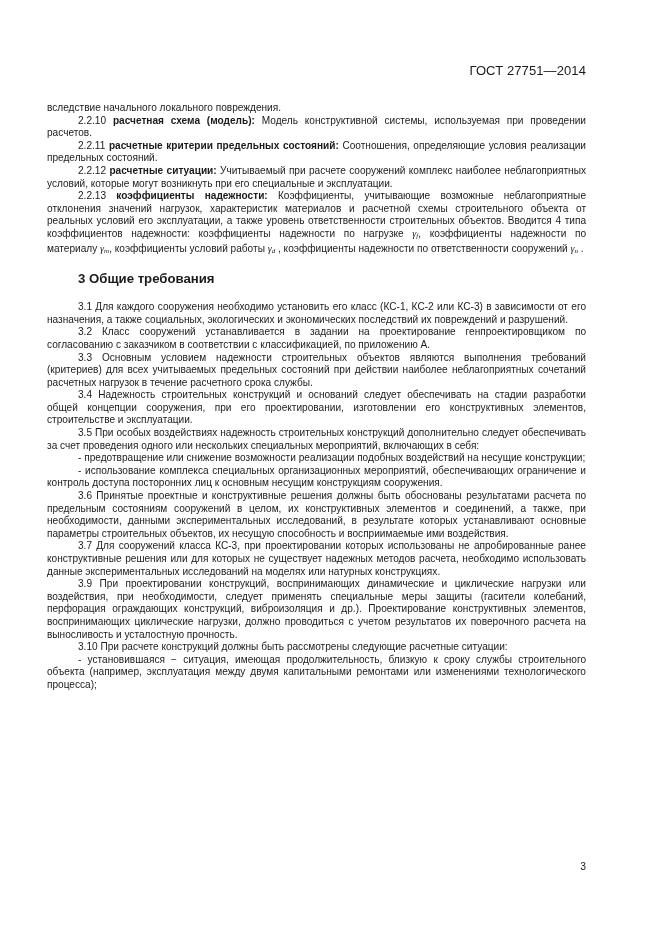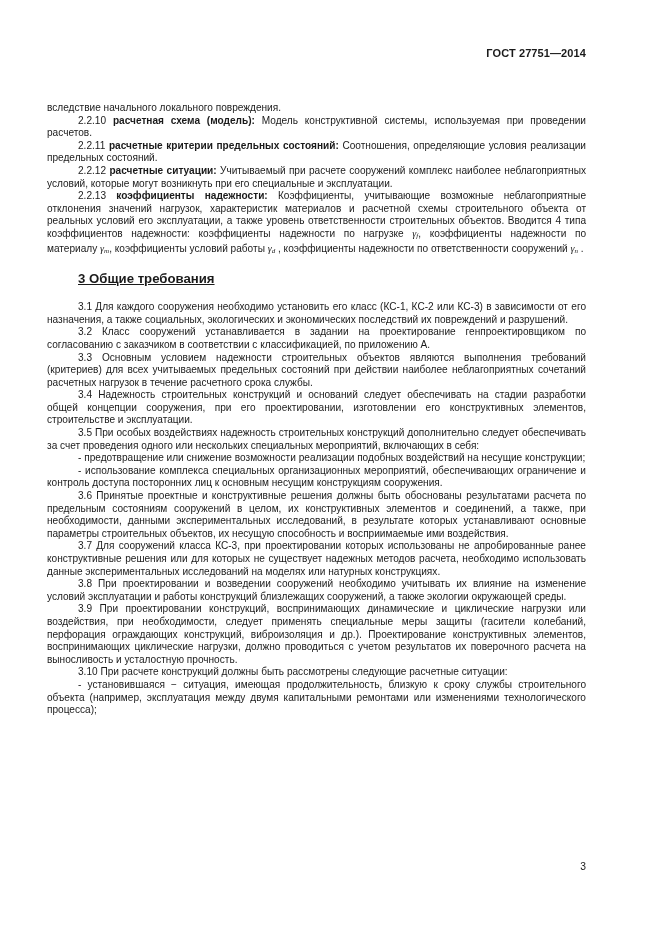--- a/index.html
+++ b/index.html
@@ -2,37 +2,36 @@
 <html><head>
 <meta charset="utf-8">
 <style>
   html, body { margin: 0; padding: 0; background: #ffffff; }
   body { width: 661px; height: 935px; position: relative; overflow: hidden; }
   .page {
     position: absolute; left: 0; top: 0; width: 661px; height: 935px;
     font-family: "Liberation Sans", sans-serif; color: #1a1a1a;
   }
   .header {
-    position: absolute; top: 47px; left: 47px; width: 539px; text-align: right;
-    font-weight: bold; font-size: 11px; letter-spacing: 0.1px;
+    position: absolute; top: 63px; left: 47px; width: 539px; text-align: right;
+    font-weight: normal; font-size: 13px; letter-spacing: 0.1px;
   }
   .body {
     position: absolute; top: 102px; left: 47px; width: 539px;
     font-size: 10.1px; line-height: 12.6px; text-align: justify;
     hyphens: manual;
   }
   .body p { margin: 0; text-indent: 31px; }
   .body p.noindent { text-indent: 0; }
   .body b { font-weight: bold; }
   .body i { font-style: italic; font-family: Liberation Serif, serif; }
   .body sub { font-size: 7px; vertical-align: -1px; }
   h2 {
     margin: 14px 0 14px 0; padding-left: 31px; font-size: 13.2px; font-weight: bold;
     line-height: 16px;
-    text-decoration: underline;
   }
   .pagenum {
     position: absolute; top: 861px; left: 547px; width: 39px; text-align: right;
     font-size: 10.3px;
   }
 </style>
 </head>
 <body>
 
 <div class="page">
@@ -54,20 +53,19 @@
 
     <p>3.1 Для каждого сооружения необходимо установить его класс (КС-1, КС-2 или КС-3) в зависи­мости от его назначения, а также социальных, экологических и экономических последствий их повре­ждений и разрушений.</p>
     <p>3.2 Класс сооружений устанавливается в задании на проектирование генпроектировщиком по согласованию с заказчиком в соответствии с классификацией, по приложению А.</p>
     <p>3.3 Основным условием надежности строительных объектов являются выполнения требований (критериев) для всех учитываемых предельных состояний при действии наиболее неблагоприятных сочетаний расчетных нагрузок в течение расчетного срока службы.</p>
     <p>3.4 Надежность строительных конструкций и оснований следует обеспечивать на стадии разра­ботки общей концепции сооружения, при его проектировании, изготовлении его конструктивных эле­ментов, строительстве и эксплуатации.</p>
     <p>3.5 При особых воздействиях надежность строительных конструкций дополнительно следует обеспечивать за счет проведения одного или нескольких специальных мероприятий, включающих в себя:</p>
     <p>- предотвращение или снижение возможности реализации подобных воздействий на несущие конструкции;</p>
     <p>- использование комплекса специальных организационных мероприятий, обеспечивающих ограничение и контроль доступа посторонних лиц к основным несущим конструкциям сооружения.</p>
     <p>3.6 Принятые проектные и конструктивные решения должны быть обоснованы результатами расчета по предельным состояниям сооружений в целом, их конструктивных элементов и соедине­ний, а также, при необходимости, данными экспериментальных исследований, в результате которых устанавливают основные параметры строительных объектов, их несущую способность и восприима­емые ими воздействия.</p>
     <p>3.7 Для сооружений класса КС-3, при проектировании которых использованы не апробирован­ные ранее конструктивные решения или для которых не существует надежных методов расчета, необходимо использовать данные экспериментальных исследований на моделях или натурных кон­струкциях.</p>
-    <p>3.8 При проектировании и возведении сооружений необходимо учитывать их влияние на изме­нение условий эксплуатации и работы конструкций близлежащих сооружений, а также экологии окру­жающей среды.</p>
     <p>3.9 При проектировании конструкций, воспринимающих динамические и циклические нагрузки или воздействия, при необходимости, следует применять специальные меры защиты (гасители коле­баний, перфорация ограждающих конструкций, виброизоляция и др.). Проектирование конструктив­ных элементов, воспринимающих циклические нагрузки, должно проводиться с учетом результатов их поверочного расчета на выносливость и усталостную прочность.</p>
     <p>3.10 При расчете конструкций должны быть рассмотрены следующие расчетные ситуации:</p>
     <p>- установившаяся − ситуация, имеющая продолжительность, близкую к сроку службы строи­тельного объекта (например, эксплуатация между двумя капитальными ремонтами или изменениями технологического процесса);</p>
   </div>
 
   <div class="pagenum">3</div>
 </div>
 
 </body></html>

